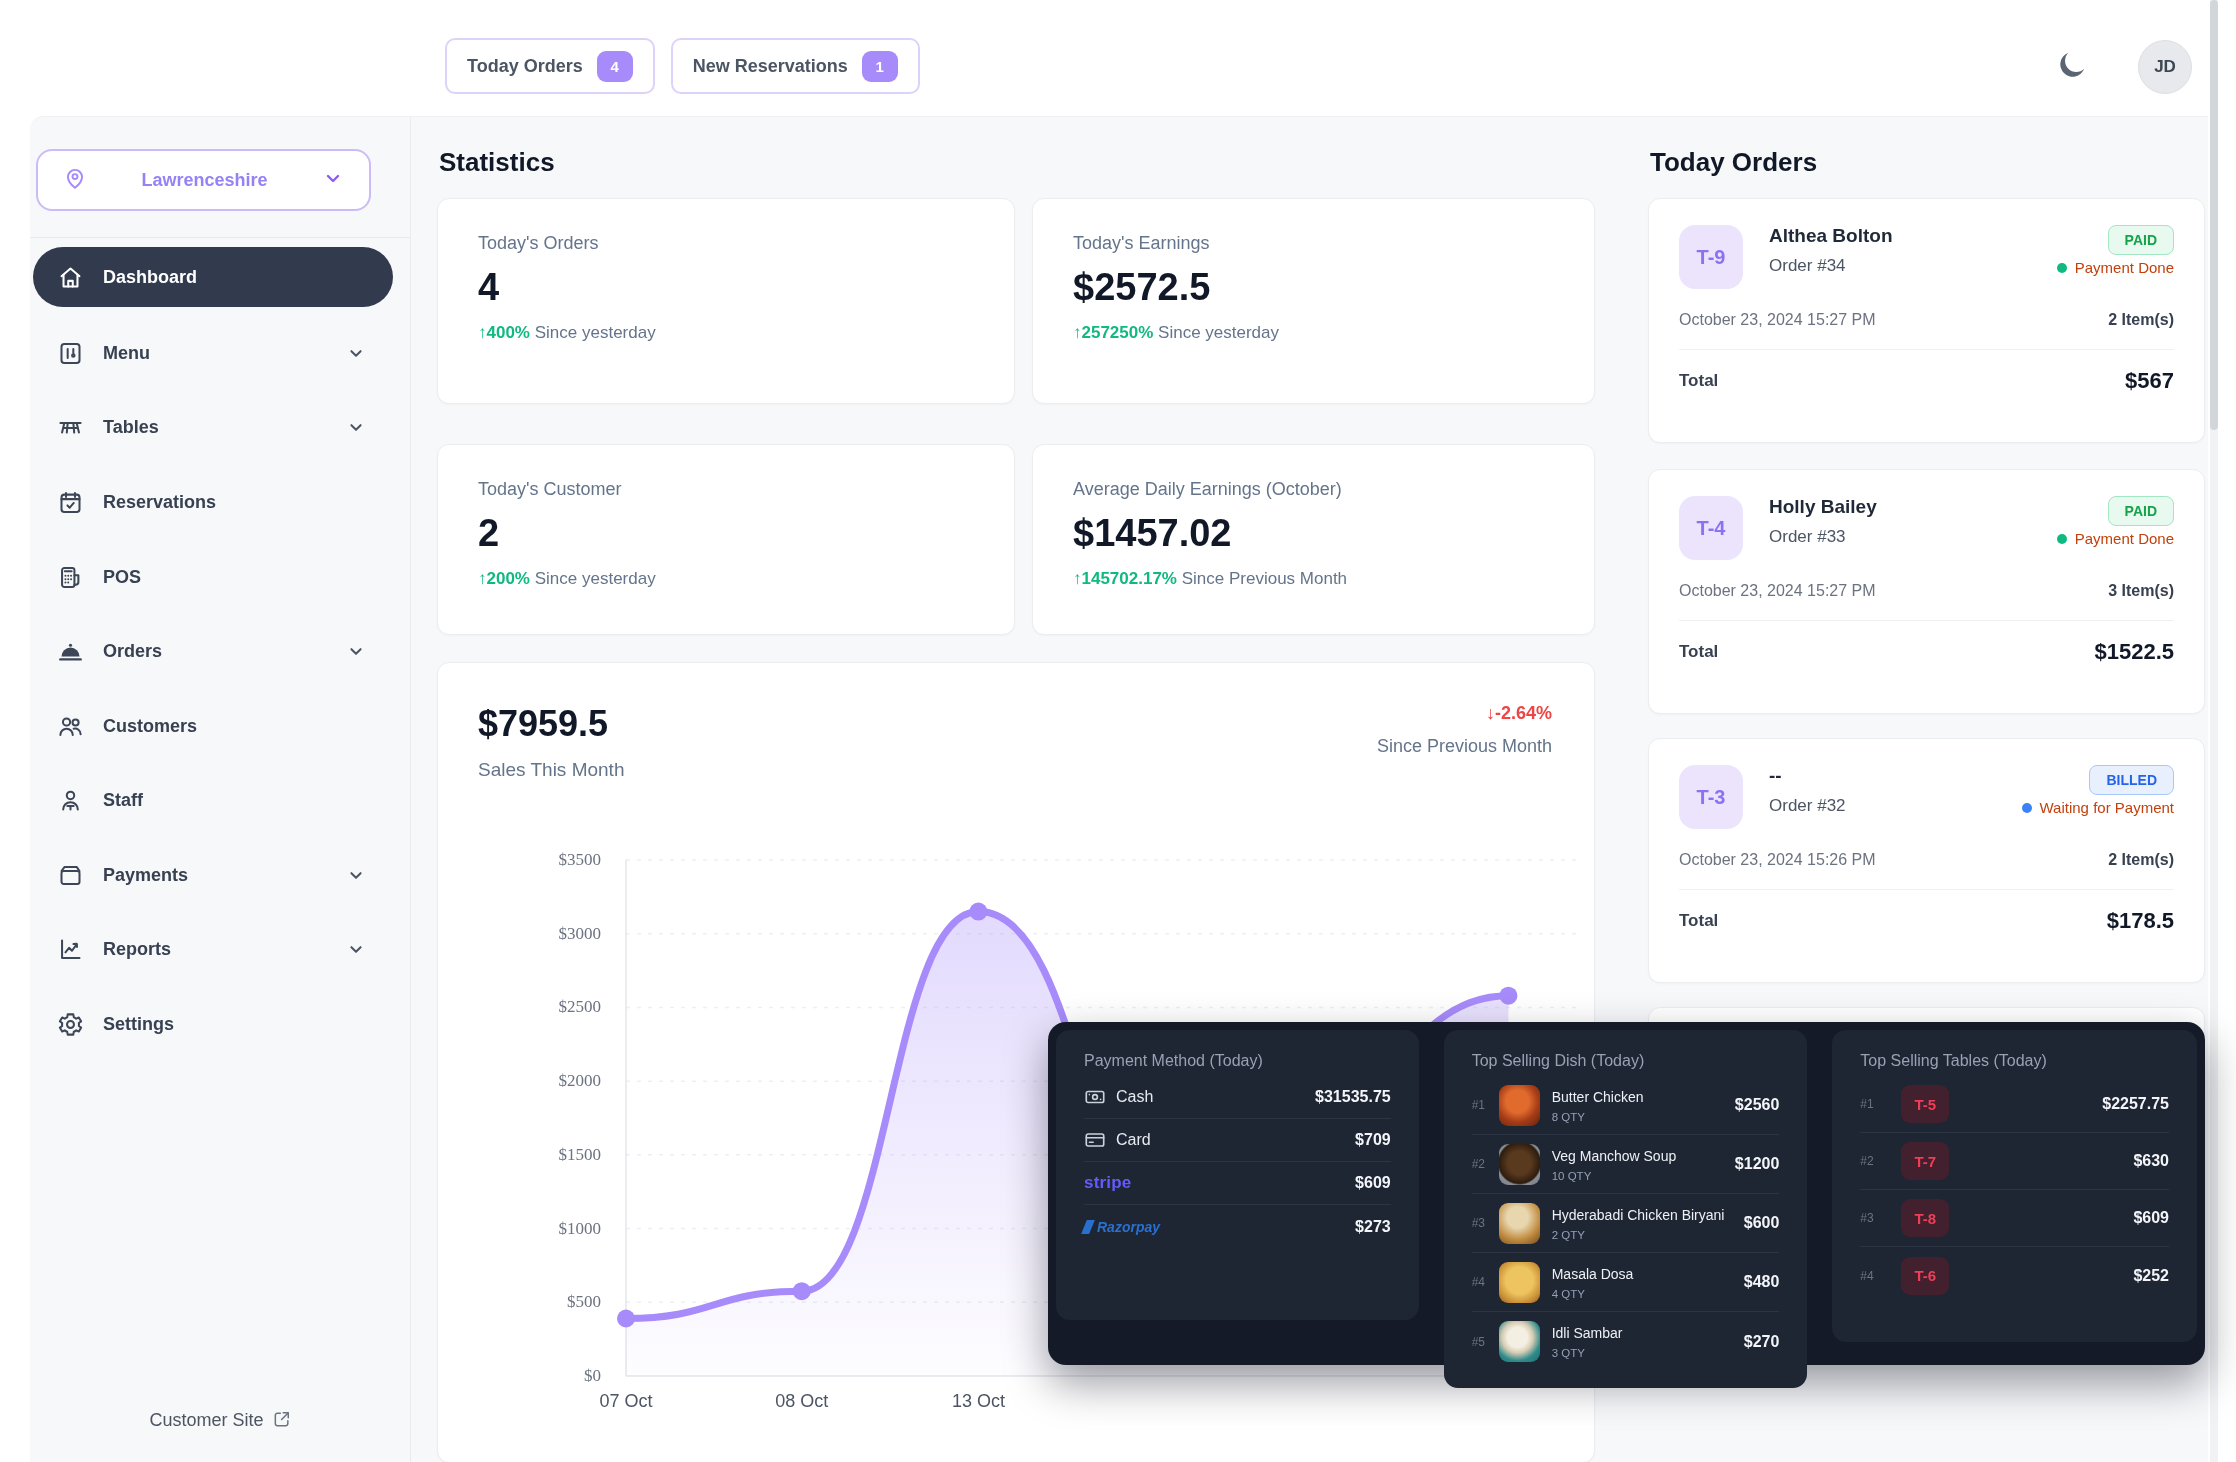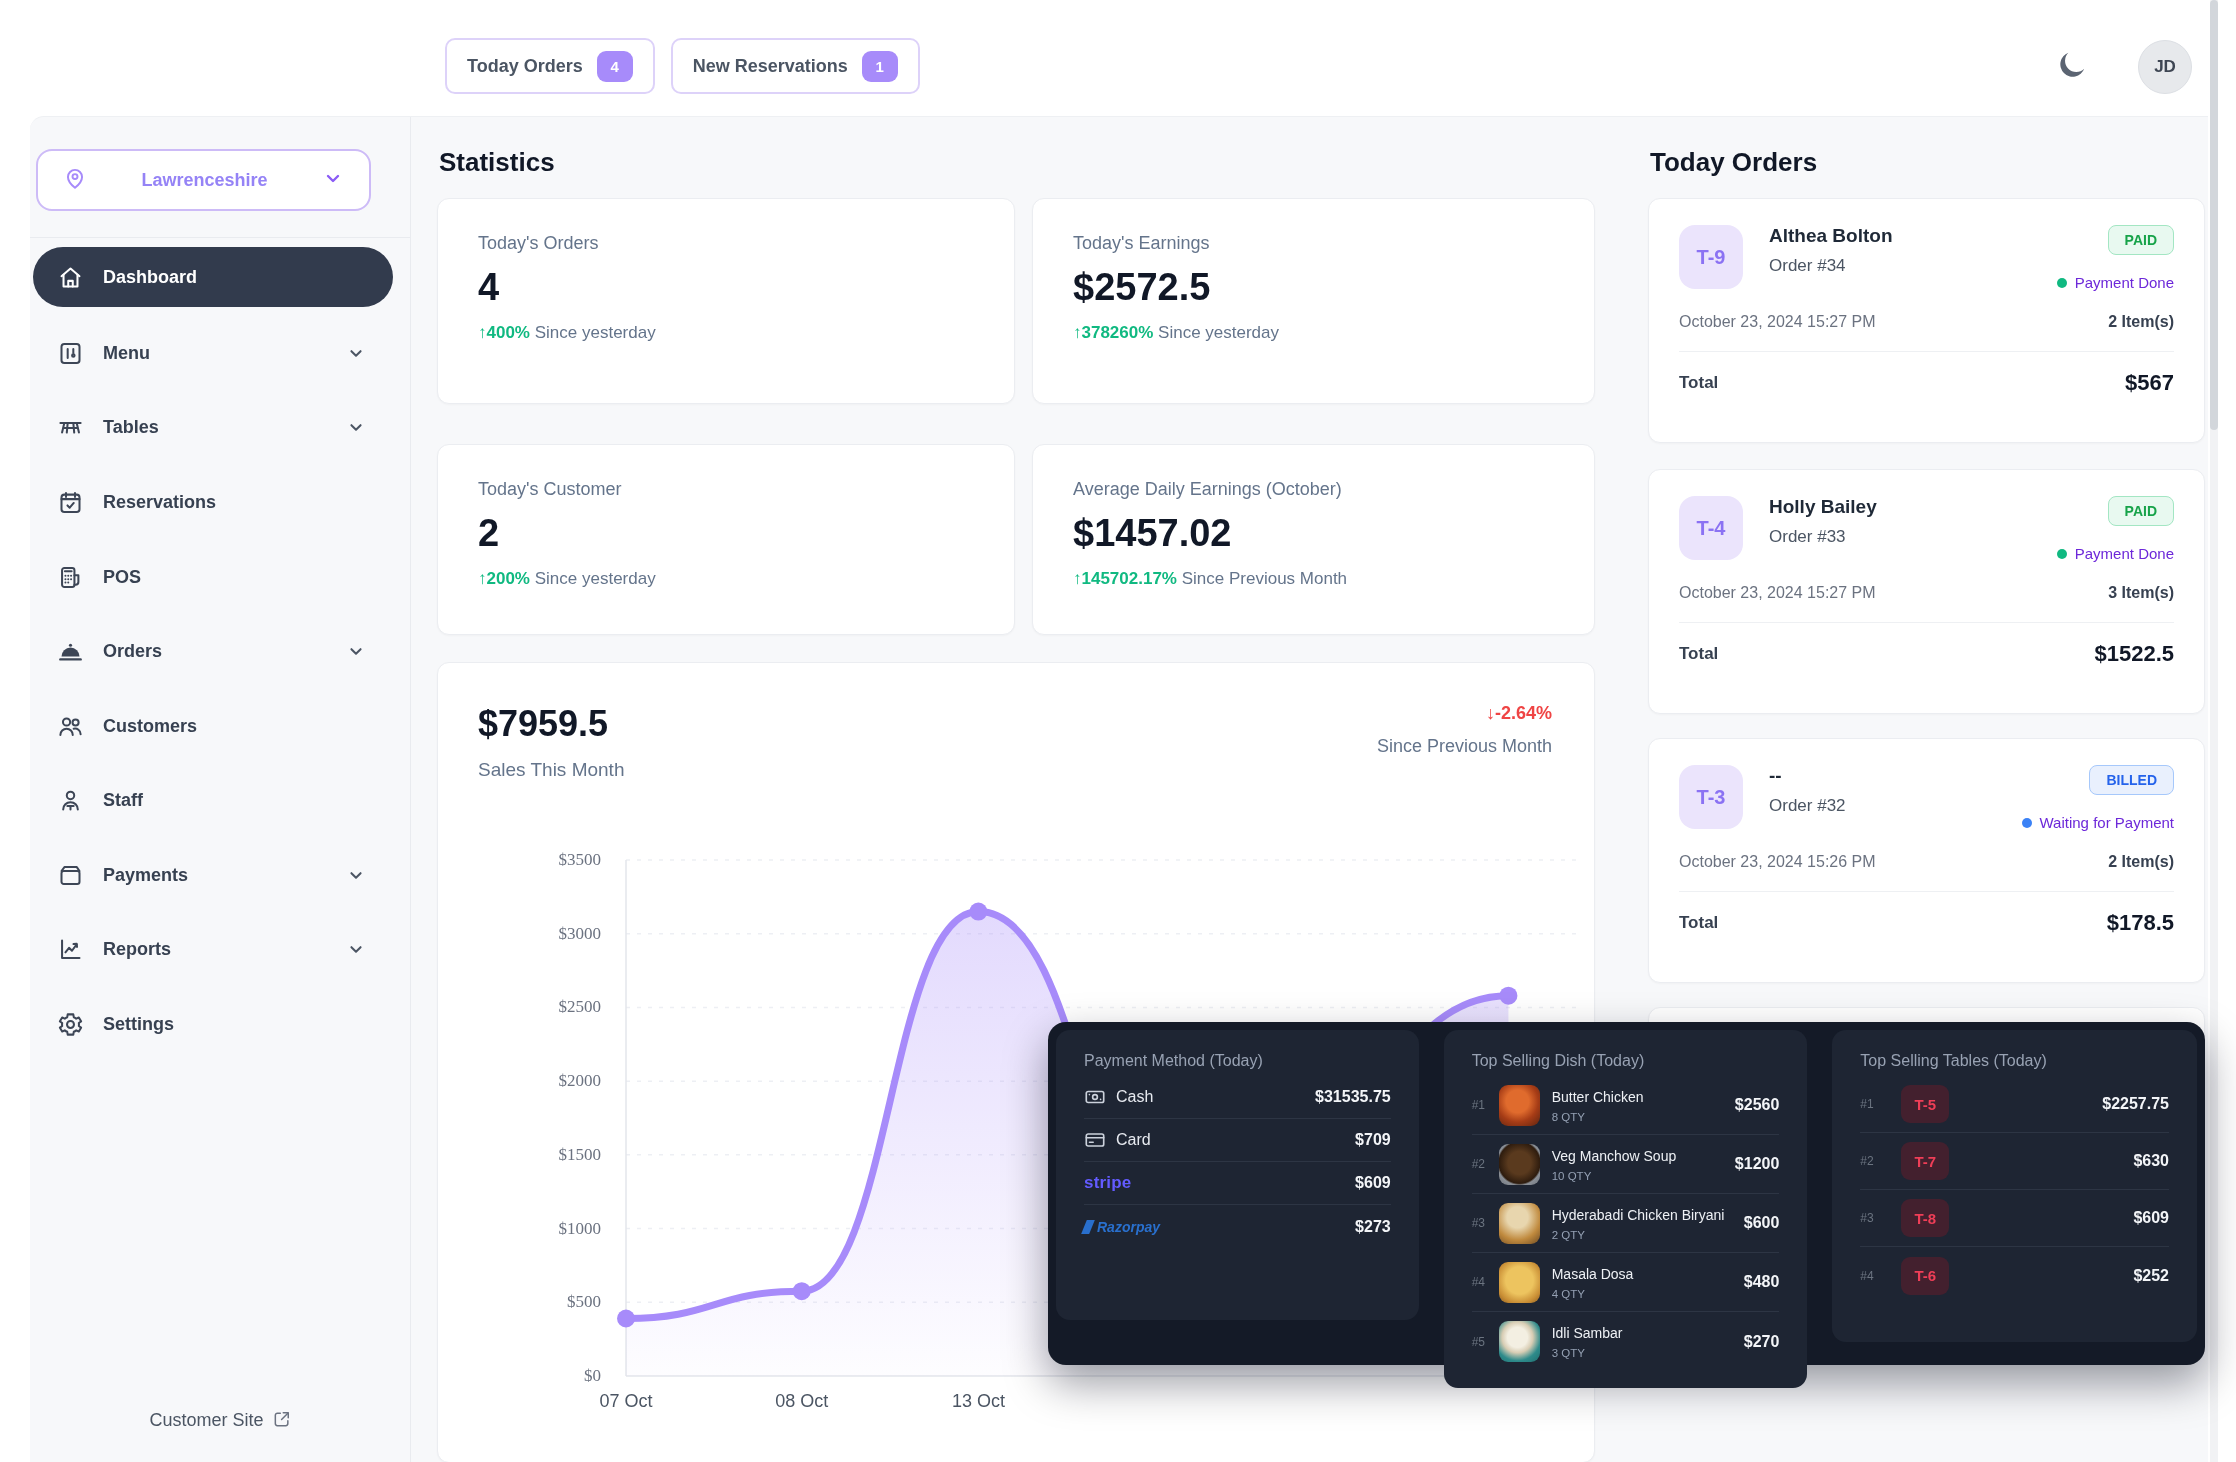--- a/index.html
+++ b/index.html
@@ -77,21 +77,21 @@
   .oc-top { display:flex; align-items:flex-start; }
   .tchip-purple { width:64px; height:64px; border-radius:16px; background:#ebe4fc; color:#8b72f3; font-weight:700;
                   font-size:20px; display:flex; align-items:center; justify-content:center; flex:none; }
   .oc-mid { margin-left:26px; }
   .oc-name { font-size:19px; font-weight:700; color:#1f2937; }
   .oc-num { font-size:17px; color:#4b5563; margin-top:9px; }
   .oc-right { margin-left:auto; text-align:right; }
   .badge { display:inline-block; padding:6px 16px; border-radius:8px; font-size:14px; font-weight:700; }
   .badge.paid { background:#e8f9f0; border:1.5px solid #a3e6c3; color:#17a34a; }
   .badge.billed { background:#e9f0fd; border:1.5px solid #a6c8fb; color:#2563eb; }
-  .oc-status { margin-top:19px; font-size:15px; color:#6d28d9; display:flex; align-items:center; justify-content:flex-end; gap:8px; }
+  .oc-status { margin-top:4px; font-size:15px; color:#c2410c; display:flex; align-items:center; justify-content:flex-end; gap:8px; }
   .dot { width:10px; height:10px; border-radius:50%; display:inline-block; }
   .dot.green { background:#10b981; } .dot.blue { background:#3b82f6; }
   .oc-meta { display:flex; justify-content:space-between; margin-top:22px; align-items:center; }
   .oc-date { font-size:16px; color:#6b7280; }
   .oc-items { font-size:16px; font-weight:700; color:#374151; }
   .oc-div { border-top:1px solid #eef0f3; margin-top:20px; }
   .oc-total { display:flex; justify-content:space-between; margin-top:18px; align-items:center; }
   .oc-total-lbl { font-size:17px; font-weight:600; color:#374151; }
   .oc-total-val { font-size:22px; font-weight:800; color:#111827; }
 
@@ -328,21 +328,21 @@
 
       <div class="row1">
         <div class="card stat-card">
           <div class="stat-label">Today's Orders</div>
           <div class="stat-value">4</div>
           <div class="stat-delta"><span class="up"><span>↑</span><span>400%</span></span> <span>Since yesterday</span></div>
         </div>
         <div class="card stat-card">
           <div class="stat-label">Today's Earnings</div>
           <div class="stat-value">$2572.5</div>
-          <div class="stat-delta"><span class="up"><span>↑</span><span>378260%</span></span> <span>Since yesterday</span></div>
+          <div class="stat-delta"><span class="up"><span>↑</span><span>257250%</span></span> <span>Since yesterday</span></div>
         </div>
       </div>
 
       <div class="row2">
         <div class="card stat-card">
           <div class="stat-label">Today's Customer</div>
           <div class="stat-value">2</div>
           <div class="stat-delta"><span class="up"><span>↑</span><span>200%</span></span> <span>Since yesterday</span></div>
         </div>
         <div class="card stat-card">

